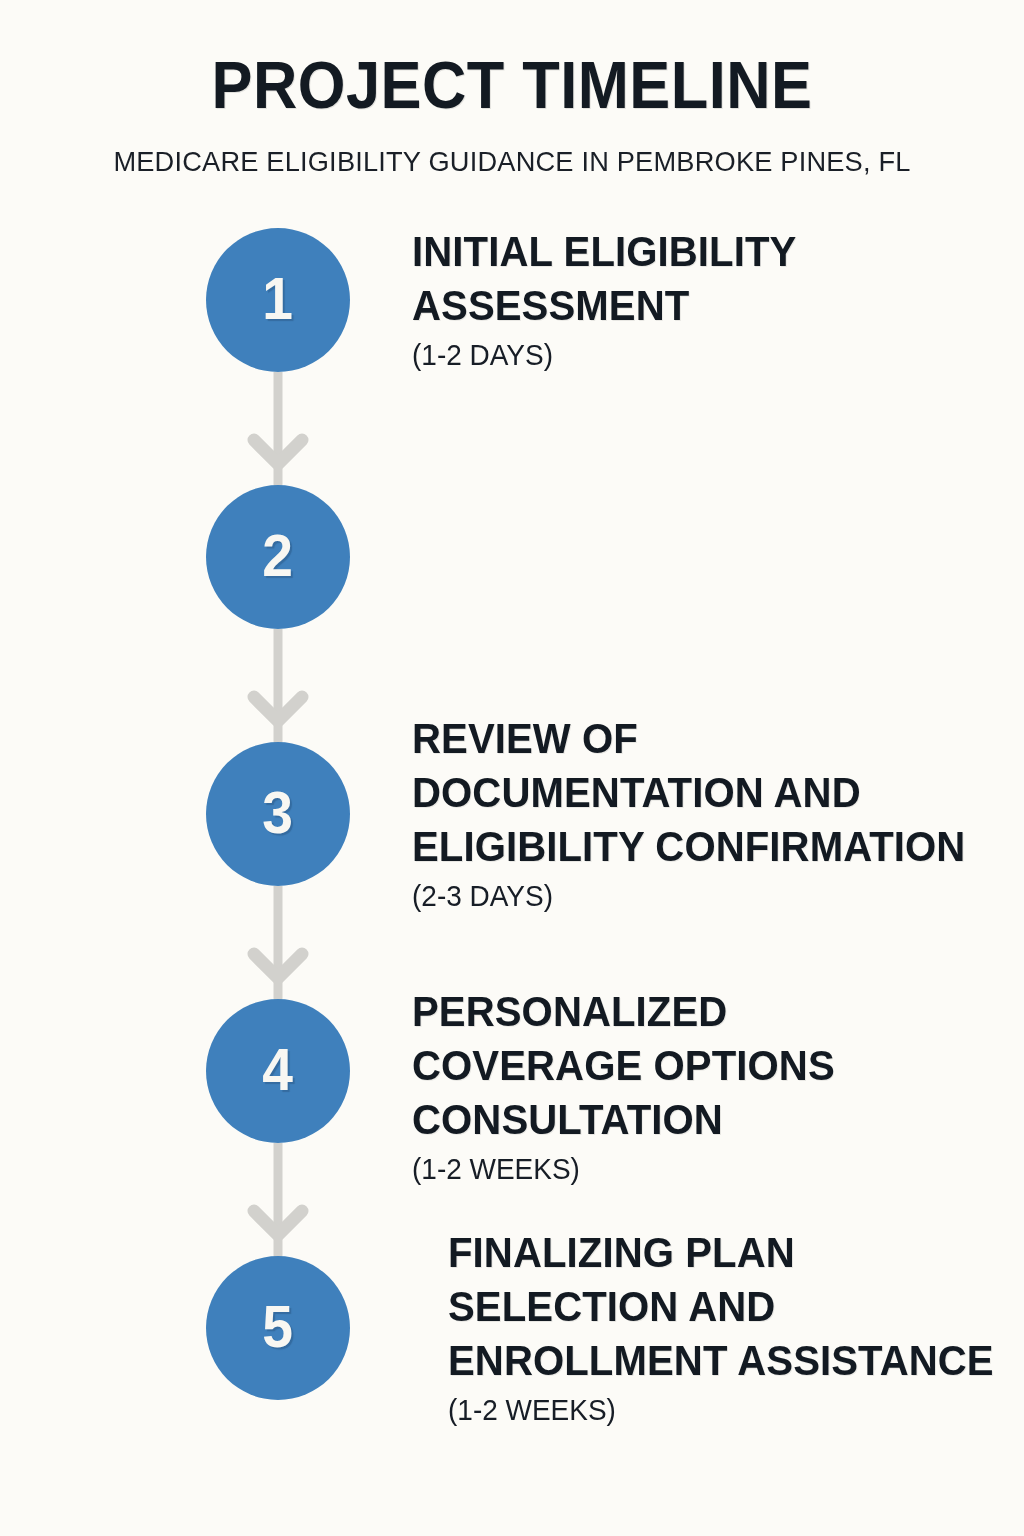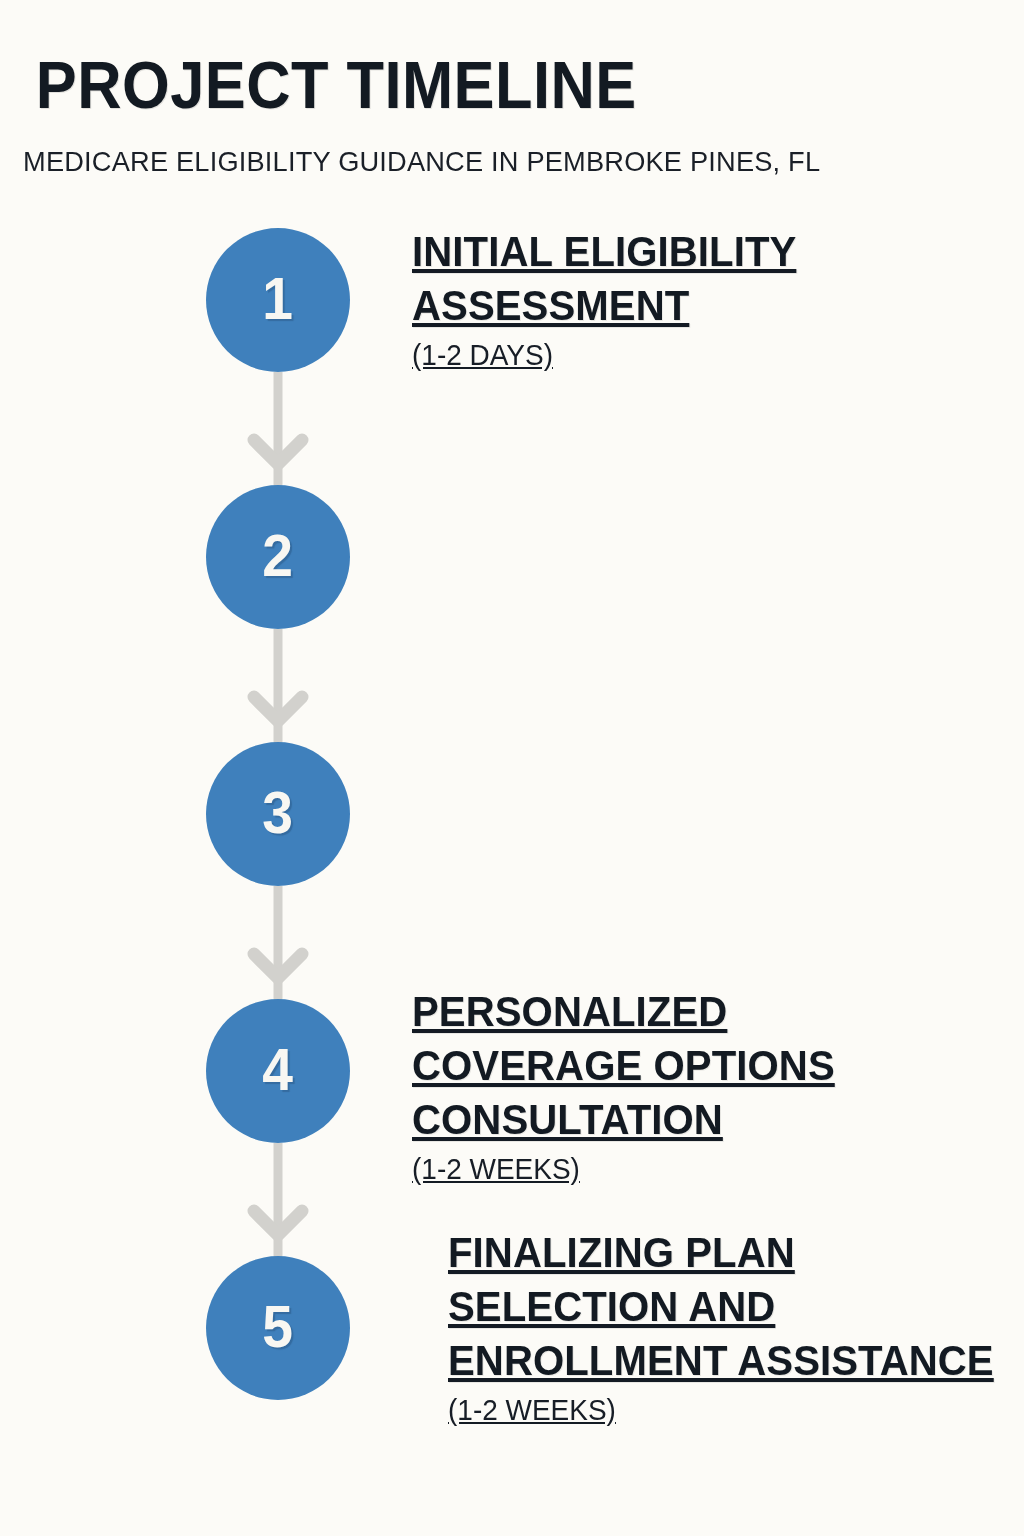--- a/index.html
+++ b/index.html
@@ -15,21 +15,21 @@
     color: #141b24;
     position: relative;
     overflow: hidden;
   }
 
   
   .header {
     position: absolute;
     top: 0; left: 0;
     width: 1024px;
-    text-align: left;
+    text-align: center;
   }
 
   .title {
     font-size: 66px;
     font-weight: 700;
     letter-spacing: 0.5px;
     color: #131a22;
     line-height: 1;
     margin-top: 52px;
     transform: scaleX(0.93);
@@ -93,21 +93,20 @@
     top: 144px;
     pointer-events: none;
   }
 
   
   .step-text {
     position: absolute;
     left: 412px;
     top: -20px;
     width: 600px;
-    text-decoration: underline;
   }
 
   .step-title {
     font-size: 42px;
     font-weight: 700;
     line-height: 54px;
     color: #131a22;
     letter-spacing: 0.1px;
     transform-origin: left top;
     transform: scaleX(0.955);
@@ -159,20 +158,26 @@
       </svg>
     </div>
     <div class="step" style="top: 514px;">
       <div class="node">
         <div class="node-number">3</div>
       </div>
       <svg class="connector" viewBox="0 0 144 114">
         <line x1="72" y1="0" x2="72" y2="112" stroke="#d2d1cd" stroke-width="9" stroke-linecap="round"></line>
         <path d="M 48 68 L 72 92 L 96 68" fill="none" stroke="#d2d1cd" stroke-width="13" stroke-linecap="round" stroke-linejoin="round"></path>
       </svg>
+      <div class="step-text" style="top: -30px;">
+        <div class="step-title">REVIEW OF</div>
+        <div class="step-title">DOCUMENTATION AND</div>
+        <div class="step-title">ELIGIBILITY CONFIRMATION</div>
+        <div class="step-duration">(2-3 DAYS)</div>
+      </div>
     </div>
     <div class="step" style="top: 771px;">
       <div class="node">
         <div class="node-number">4</div>
       </div>
       <svg class="connector" viewBox="0 0 144 114">
         <line x1="72" y1="0" x2="72" y2="112" stroke="#d2d1cd" stroke-width="9" stroke-linecap="round"></line>
         <path d="M 48 68 L 72 92 L 96 68" fill="none" stroke="#d2d1cd" stroke-width="13" stroke-linecap="round" stroke-linejoin="round"></path>
       </svg>
       <div class="step-text" style="top: -30px; margin-top: 16px;">

